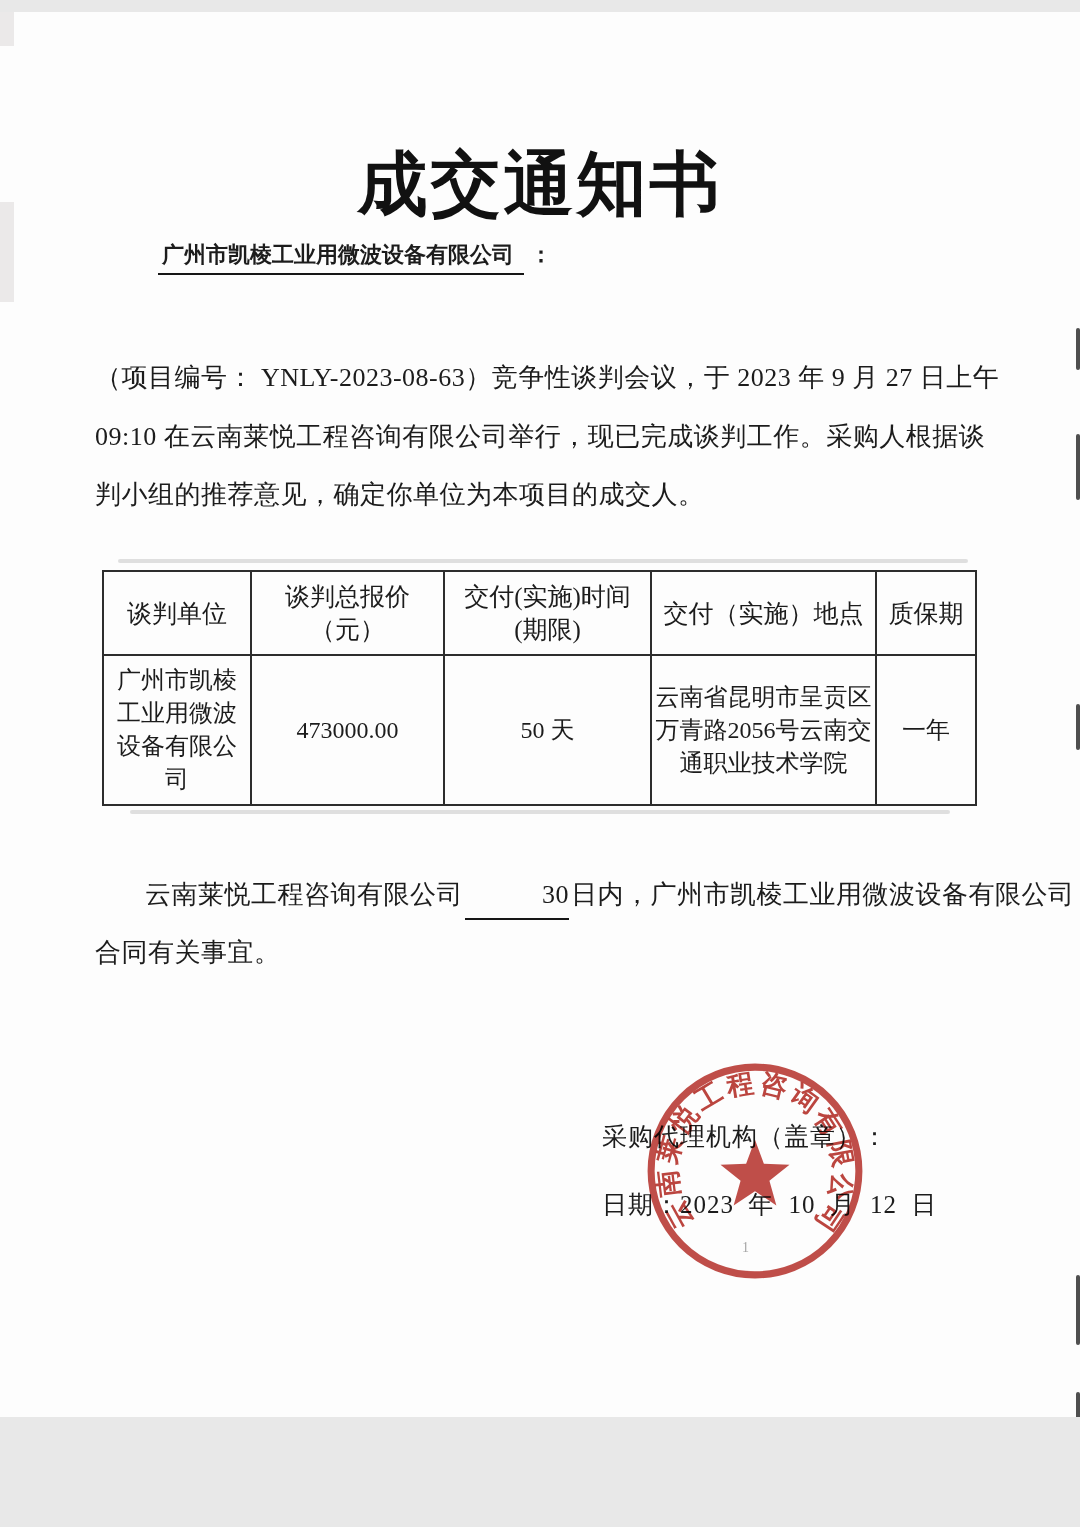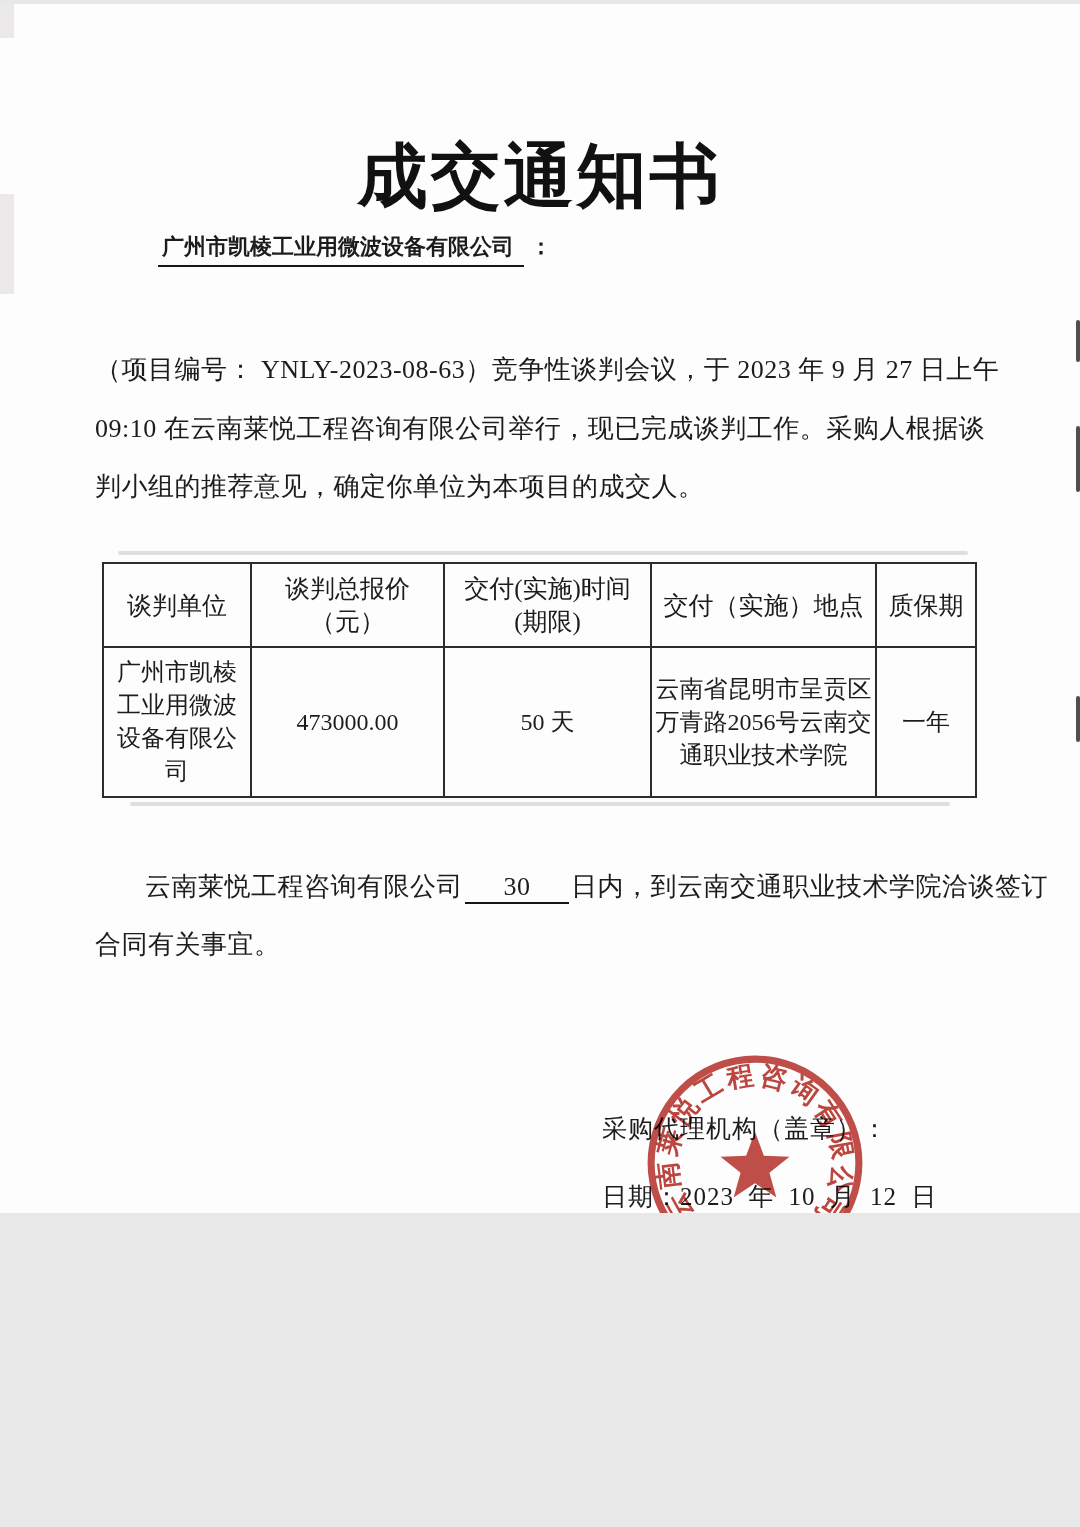--- a/index.html
+++ b/index.html
@@ -2,22 +2,22 @@
 <html><head>
 <meta charset="utf-8">
 <style>
   * { margin: 0; padding: 0; box-sizing: border-box; }
   html, body { background: #e8e8e8; }
   body { font-family: "Liberation Serif", "DejaVu Serif", serif; color: #1c1c1c; }
 
   .page {
     position: relative;
     width: 1080px;
-    height: 1209px;
-    margin: 4px auto;
+    height: 1405px;
+    margin: 12px auto;
     background: #fdfdfd;
     overflow: hidden;
   }
 
   
   .doc-title {
     position: absolute;
     top: 126px; left: 0;
     width: 100%;
     text-align: center;
@@ -104,23 +104,23 @@
   }
   #shadow-top { top: 547px; left: 118px; width: 850px; }
   #shadow-bottom { top: 798px; left: 130px; width: 820px; }
 
   
   #closing-line1 { top: 866px; left: 145px; }
   #closing-line2 { top: 924px; }
   .blank-field {
     display: inline-block;
     min-width: 104px;
-    text-align: center;
+    text-align: right;
     border-bottom: 2.5px solid #161616;
-    padding-bottom: 0;
+    padding-bottom: 8px;
     margin: 0 2px;
     line-height: 30px;
   }
 
   
   .sig-line {
     position: absolute;
     left: 602px;
     font-size: 25px;
     white-space: nowrap;
@@ -210,21 +210,21 @@
           <td>473000.00</td>
           <td>50 天</td>
           <td>云南省昆明市呈贡区万青路2056号云南交通职业技术学院</td>
           <td>一年</td>
         </tr>
       </tbody>
     </table>
   </div>
 
   <div class="line" id="closing-line1">
-    <span>云南莱悦工程咨询有限公司</span><span class="blank-field">30</span><span>日内，到云南交通职业技术学院洽谈签订</span>
+    <span>云南莱悦工程咨询有限公司</span><span class="blank-field">30</span><span>日内，广州市凯棱工业用微波设备有限公司</span>
   </div>
   <div class="line" id="closing-line2">合同有关事宜。</div>
 
   <div class="sig-line" id="sig-agency">采购代理机构（盖章）：</div>
   <div class="sig-line" id="sig-date">
     <span>日期：</span><span>2023 年 10 月 12 日</span>
   </div>
 
   <svg class="stamp" viewBox="0 0 232 232" xmlns="http://www.w3.org/2000/svg">
     <defs>

